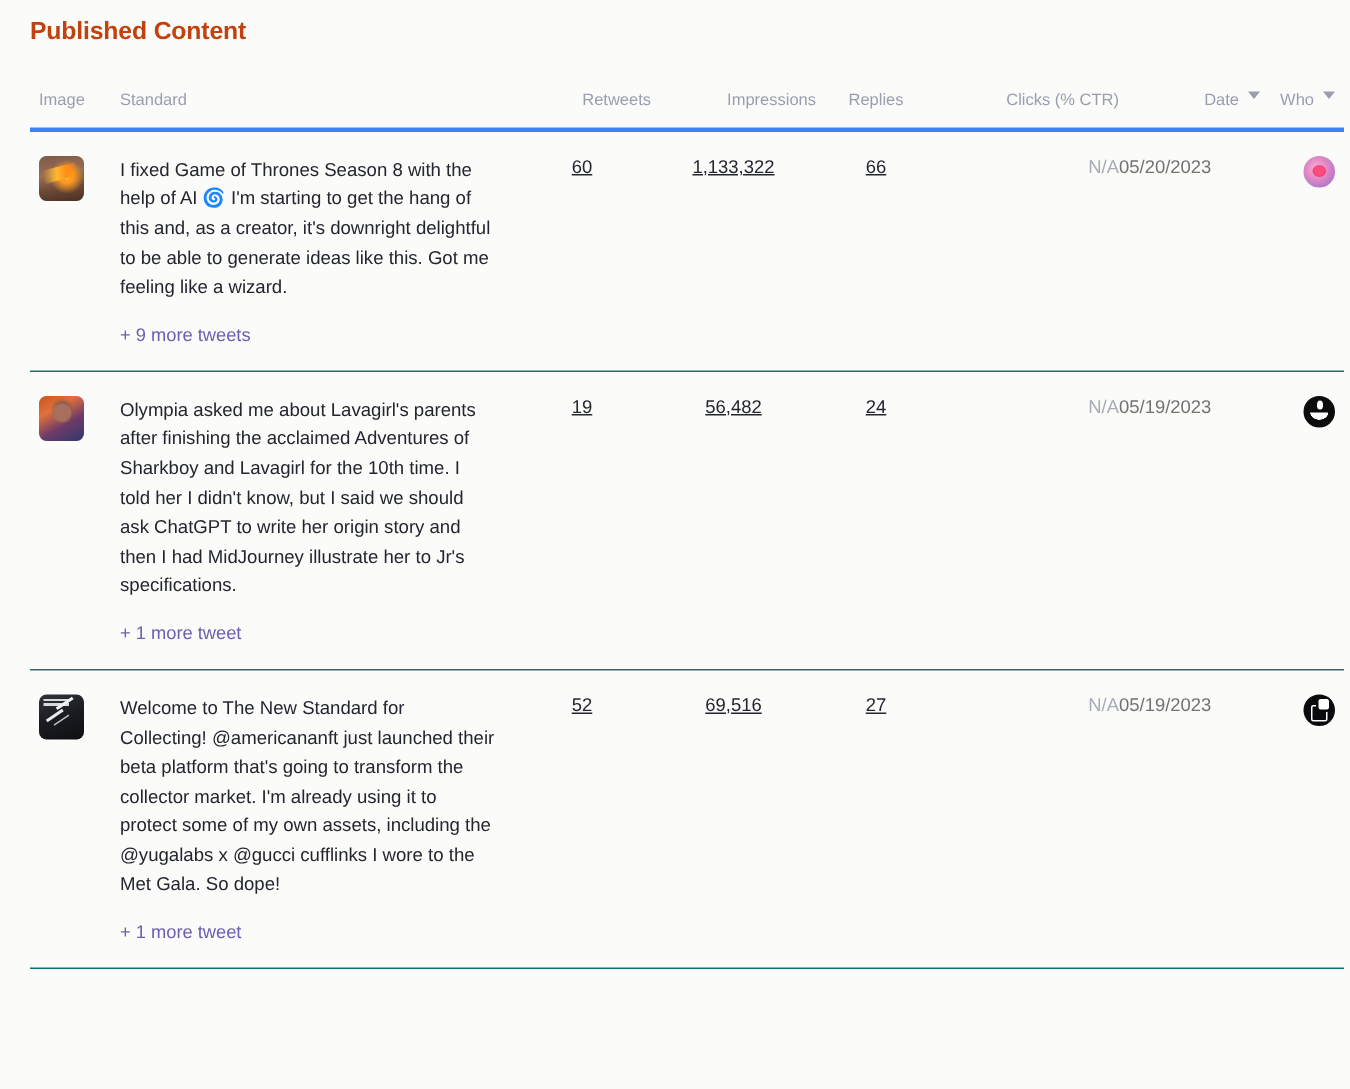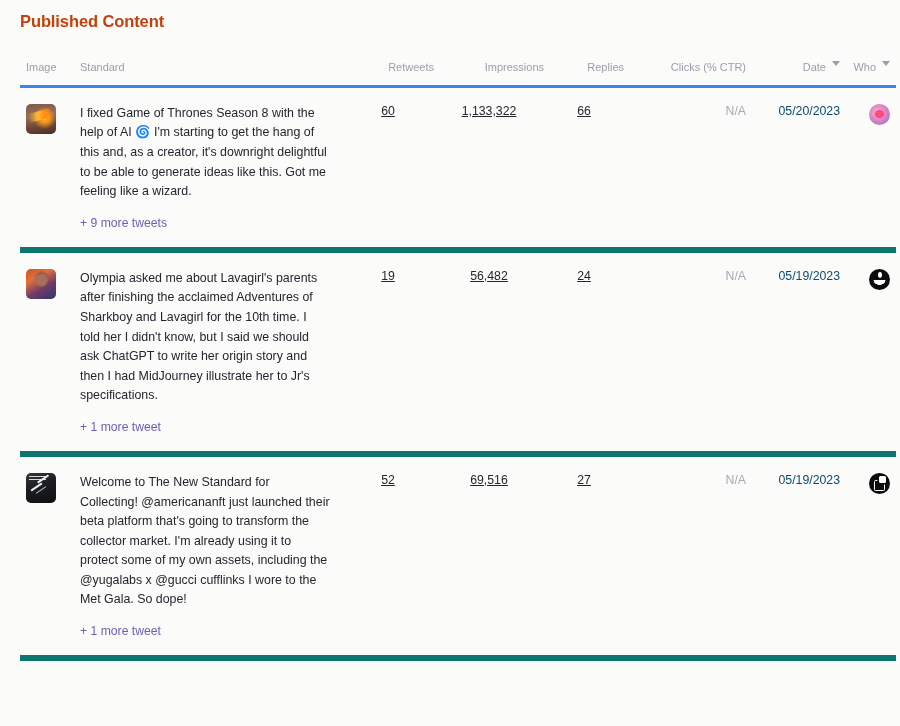--- a/index.html
+++ b/index.html
@@ -48,51 +48,51 @@
     color: #9a9eae;
     padding: 0 0 12px 0;
     vertical-align: bottom;
     border-bottom: 3px solid #3b82f6;
     white-space: nowrap;
   }
   .col-image   { width: 60px;  text-align: left;  padding-left: 6px !important; }
   .col-content { width: 262px; text-align: left; }
   .col-rt      { width: 92px;  text-align: right; }
   .col-imp     { width: 110px; text-align: right; }
-  .col-rep     { width: 80px;  text-align: right; }
+  .col-rep     { width: 80px;  text-align: center; }
   .col-clicks  { width: 122px; text-align: right; }
   .col-date    { width: 94px;  text-align: right; }
   .col-who     { width: 56px;  text-align: right; padding-right: 6px !important; }
 
   th .sort-head {
     display: inline-flex;
     align-items: flex-start;
     gap: 6px;
     justify-content: flex-end;
   }
   .caret-down {
     width: 0; height: 0;
     border-left: 4.5px solid transparent;
     border-right: 4.5px solid transparent;
     border-top: 5.5px solid #9a9eae;
     display: inline-block;
     margin-bottom: 1px;
   }
 
-  tbody tr { border-bottom: 6px solid #0f766e; }
+  tbody tr { border-bottom: 1px solid #0f766e; }
   tbody td {
     padding: 16px 0 17px 0;
     vertical-align: top;
     font-size: 12.3px;
     color: #24262f;
   }
   tbody td.col-image { padding-left: 6px; }
   tbody td.num { text-align: center; color: #24262f; font-size: 12.3px; white-space: nowrap; text-decoration: underline; }
   tbody td.na  { text-align: right; color: #a7abb8; font-size: 12.3px; }
-  tbody td.col-date { text-align: right; color: #0c4a6e; white-space: nowrap; }
+  tbody td.col-date { text-align: left; color: #737373; white-space: nowrap; }
   tbody td.col-who  { text-align: right; padding-right: 6px; }
 
   .tweet-text {
     line-height: 19.6px;
     color: #24262f;
     font-size: 12.4px;
     margin: 0;
     padding-right: 12px;
     word-wrap: break-word;
   }

